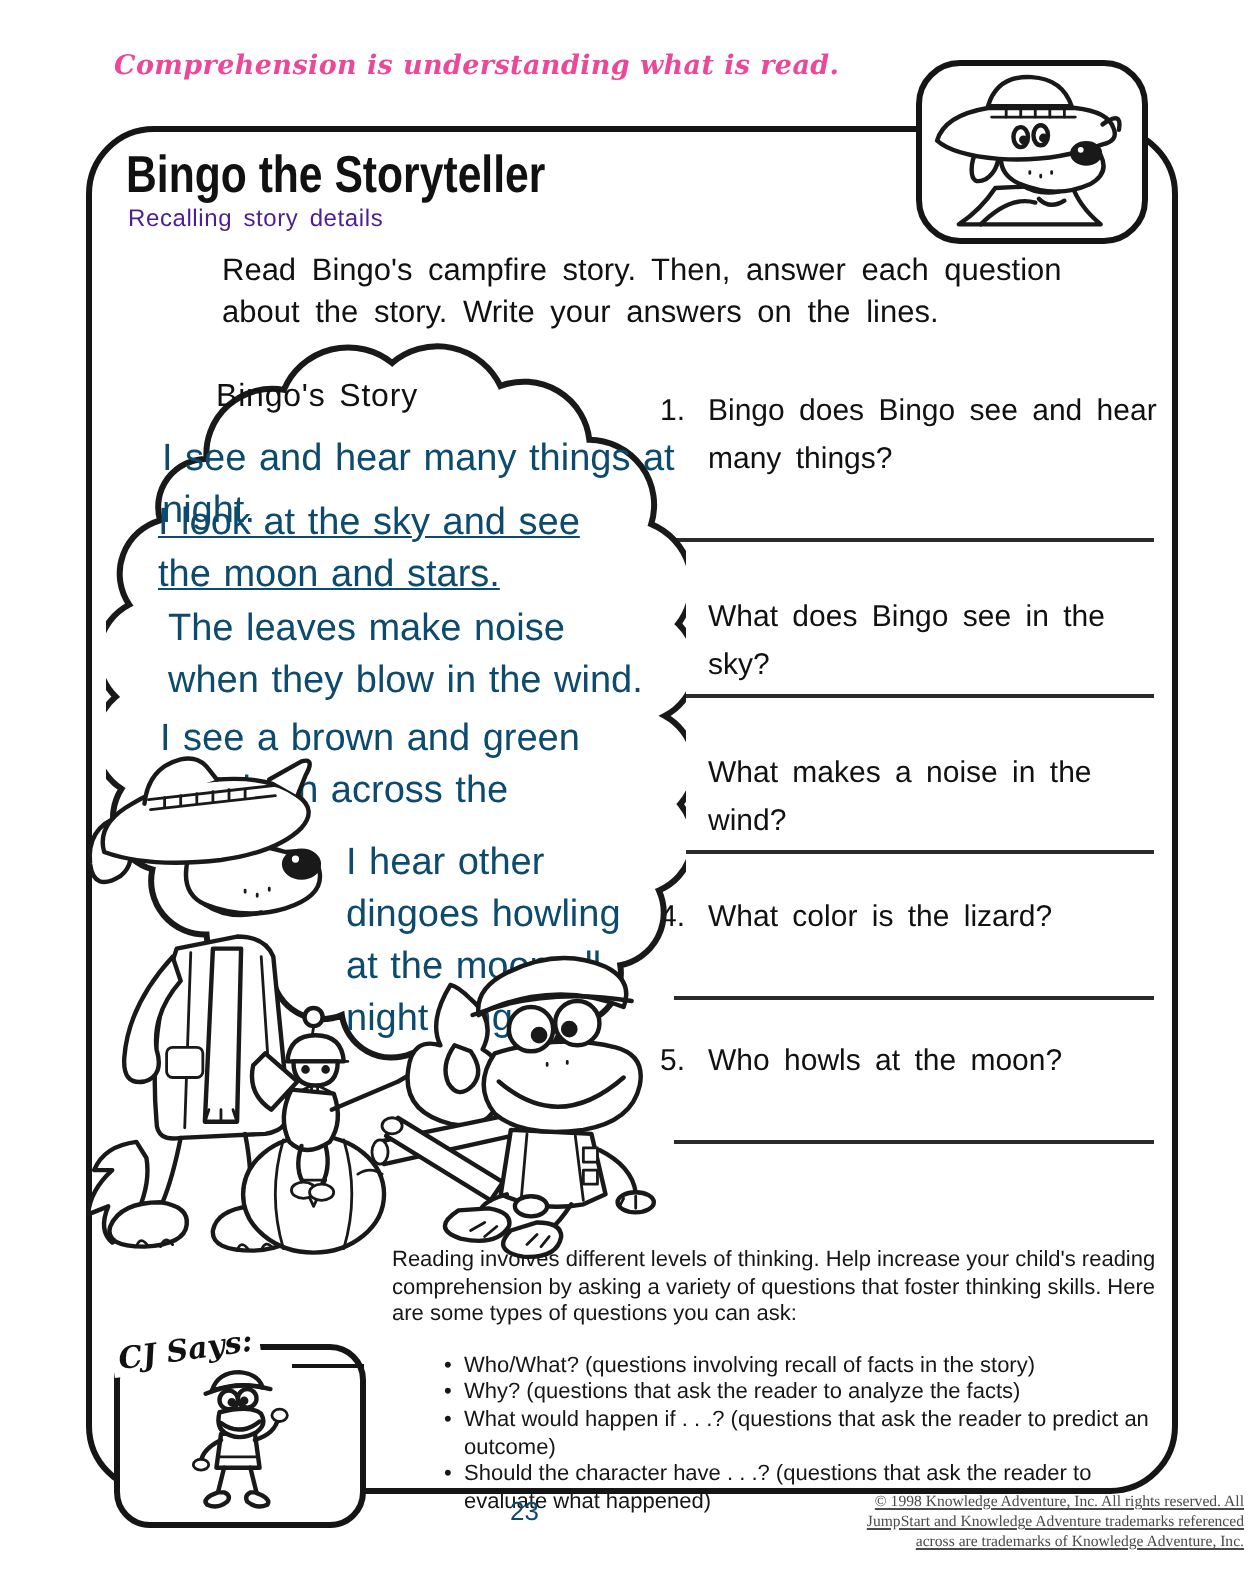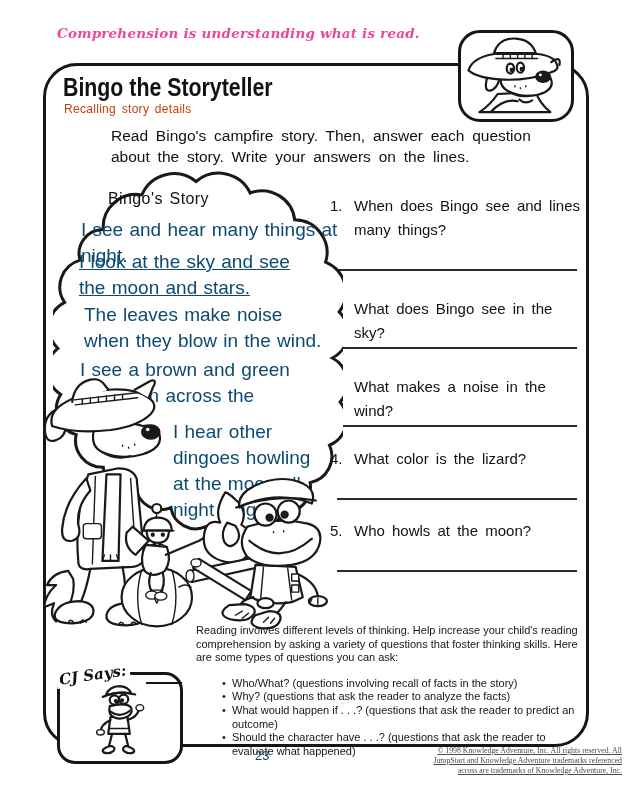--- a/index.html
+++ b/index.html
@@ -19,21 +19,21 @@
   .portrait-box{
     position:absolute;left:458px;top:30px;width:110px;height:86px;
     border:3px solid #151515;border-radius:22px;background:#fff;z-index:6;
   }
   .portrait-box svg{position:absolute;left:1px;top:1px;}
   .page-title{
     position:absolute;left:63px;top:72px;font-size:26px;font-weight:bold;
     letter-spacing:0;transform:scaleX(.82);transform-origin:left top;color:#111;
     white-space:nowrap;
   }
-  .subtitle{position:absolute;left:64px;top:102px;font-size:12px;color:#c2410c;letter-spacing:.3px;word-spacing:2px;text-align:center;}
+  .subtitle{position:absolute;left:64px;top:102px;font-size:12px;color:#4c1d95;letter-spacing:.3px;word-spacing:2px;text-align:center;}
   .instructions{
     position:absolute;left:63px;top:125px;width:462px;font-size:15.5px;
     line-height:21px;word-spacing:3.5px;color:#111;margin-left:48px;
   }
   .cloud{position:absolute;left:53px;top:170px;width:290px;height:374px;z-index:1;}
   .cloud svg{position:absolute;left:0;top:0;}
   .story-title{
     position:absolute;left:55px;top:20px;width:180px;text-align:left;
     font-size:16px;letter-spacing:.4px;word-spacing:2px;color:#111;z-index:2;
   }
@@ -131,21 +131,21 @@
     <div class="story-p p0">I see and hear many things at night.</div>
     <div class="story-p p1">I look at the sky and see the moon and stars.</div>
     <div class="story-p p2">The leaves make noise when they blow in the wind.</div>
     <div class="story-p p3">I see a brown and green lizard run across the sand.</div>
     <div class="story-p p4">I hear other dingoes howling at the moon all night long.</div>
   </div>
 
   <div class="questions">
     <div class="q q1">
       <span class="q-num">1.</span>
-      <span class="q-text">When does Bingo see and lines many things?</span>
+      <span class="q-text">Bingo does Bingo see and hear many things?</span>
     </div>
     <div class="ans-line l1"></div>
     <div class="q q2">
       <span class="q-num">2.</span>
       <span class="q-text">What does Bingo see in the sky?</span>
     </div>
     <div class="ans-line l2"></div>
     <div class="q q3">
       <span class="q-num">3.</span>
       <span class="q-text">What makes a noise in the wind?</span>

